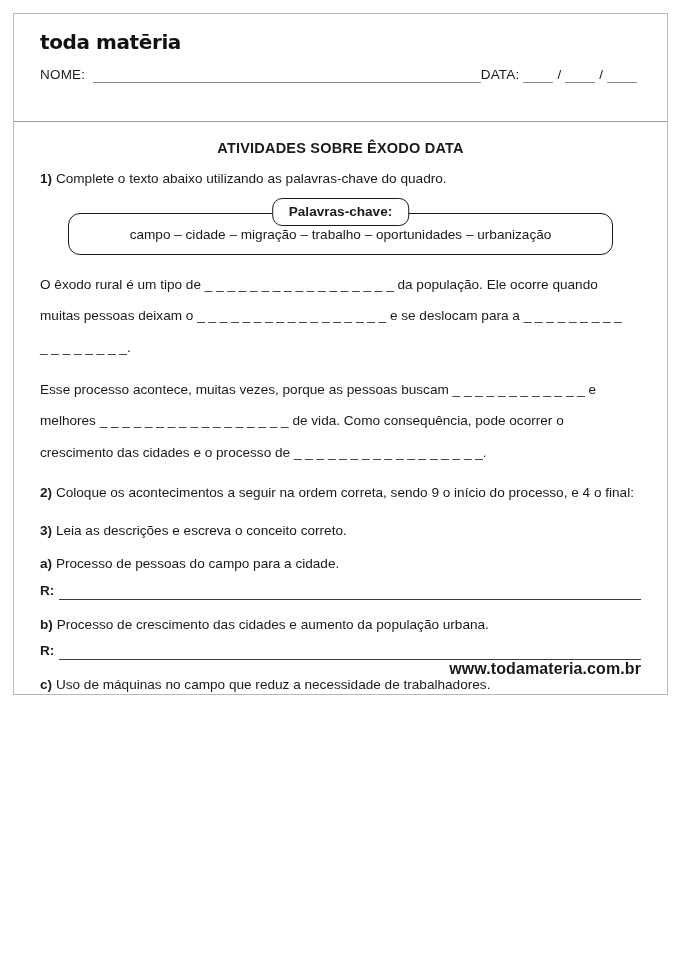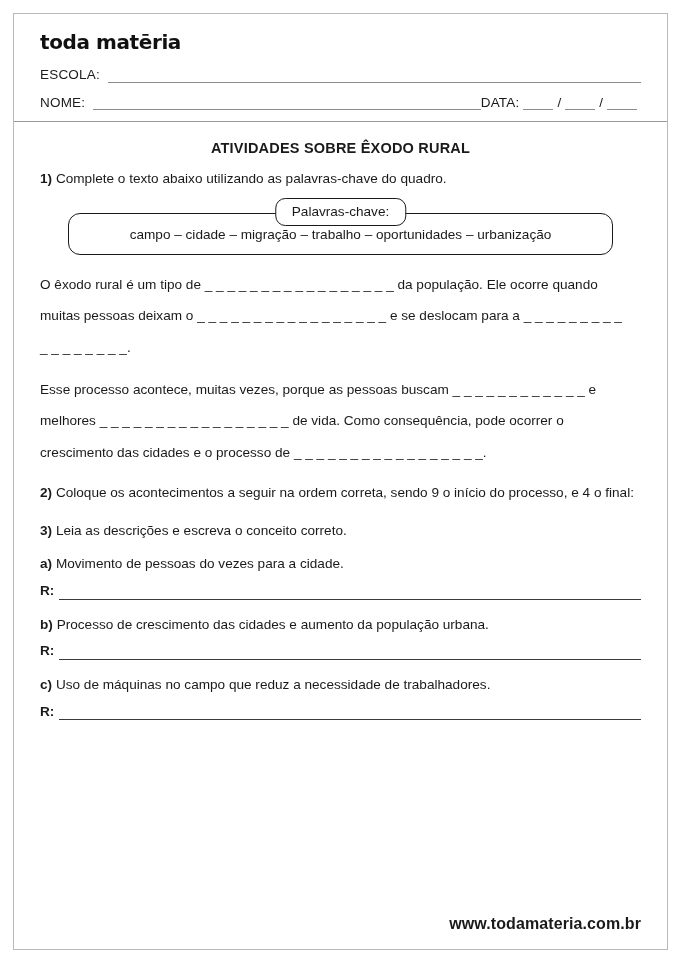--- a/index.html
+++ b/index.html
@@ -13,21 +13,21 @@
     font-family: "Liberation Sans", sans-serif;
     color: #1a1a1a;
     -webkit-font-smoothing: antialiased;
   }
 
   .page {
     position: absolute;
     left: 13px;
     top: 13px;
     width: 655px;
-    height: 937px;
+    height: 682px;
     border: 1px solid #b9b9b9;
     box-sizing: border-box;
     background: #fff;
     overflow: hidden;
   }
 
   
   .header {
     position: relative;
     padding: 18px 26px 0 26px;
@@ -122,21 +122,21 @@
   .kw-tab {
     position: absolute;
     left: 50%;
     top: 0;
     transform: translateX(-50%);
     border: 1.6px solid #1a1a1a;
     border-radius: 10px;
     background: #ffffff;
     padding: 5px 16px 6px 16px;
     font-size: 13.6px;
-    font-weight: 400;
+    font-weight: 700;
     white-space: nowrap;
     z-index: 2;
     text-align: center;
   }
 
   
   .cloze {
     font-size: 13.6px;
     line-height: 2.32;
     margin: 0 8px 4px 0;
@@ -202,42 +202,38 @@
   }
 </style>
 </head>
 <body>
 
 <div class="page">
 
   <div class="header">
     <div class="logo">toda matēria</div>
 
-    <div class="field-row">
-      <span class="field-label">ESCOLA:</span>
-      <span class="field-rule"></span>
-    </div>
 
     <div class="field-row">
       <span class="field-label">NOME:</span>
       <span class="field-rule"></span>
       <span class="date-group">
         <span class="date-label">DATA:</span>
         <span class="date-slot"></span>
         <span class="date-sep">/</span>
         <span class="date-slot"></span>
         <span class="date-sep">/</span>
         <span class="date-slot"></span>
       </span>
     </div>
   </div>
 
   <div class="content">
 
-    <div class="title">ATIVIDADES SOBRE ÊXODO RURAL</div>
+    <div class="title">ATIVIDADES SOBRE ÊXODO DATA</div>
 
     <p class="q-line">
       <span class="q-num">1)</span>
       <span>Complete o texto abaixo utilizando as palavras-chave do quadro.</span>
     </p>
 
     <div class="kw-wrap">
       <div class="kw-tab">Palavras-chave:</div>
       <div class="kw-box">campo – cidade – migração – trabalho – oportunidades – urbanização</div>
     </div>
@@ -251,21 +247,21 @@
       <span>Coloque os acontecimentos a seguir na ordem correta, sendo 9 o início do processo, e 4 o final:</span>
     </p>
 
     <p class="q3-stem">
       <span class="q-num">3)</span>
       <span>Leia as descrições e escreva o conceito correto.</span>
     </p>
 
     <p class="sub-item">
       <span class="sub-letter">a)</span>
-      <span>Movimento de pessoas do vezes para a cidade.</span>
+      <span>Processo de pessoas do campo para a cidade.</span>
     </p>
     <div class="answer-row">
       <span class="answer-label">R:</span>
       <span class="answer-rule"></span>
     </div>
 
     <p class="sub-item">
       <span class="sub-letter">b)</span>
       <span>Processo de crescimento das cidades e aumento da população urbana.</span>
     </p>

